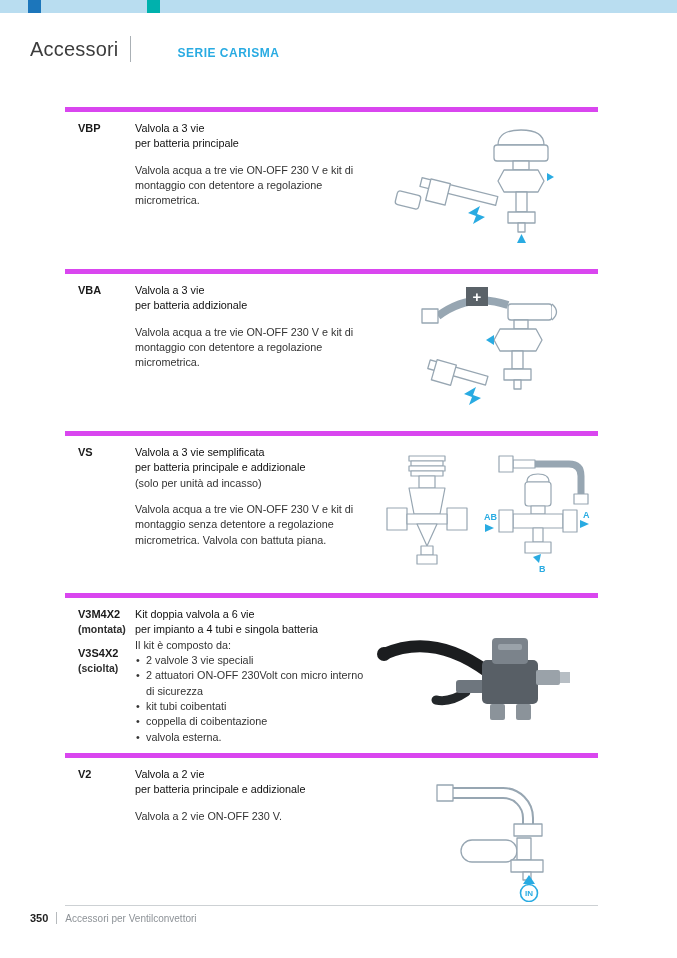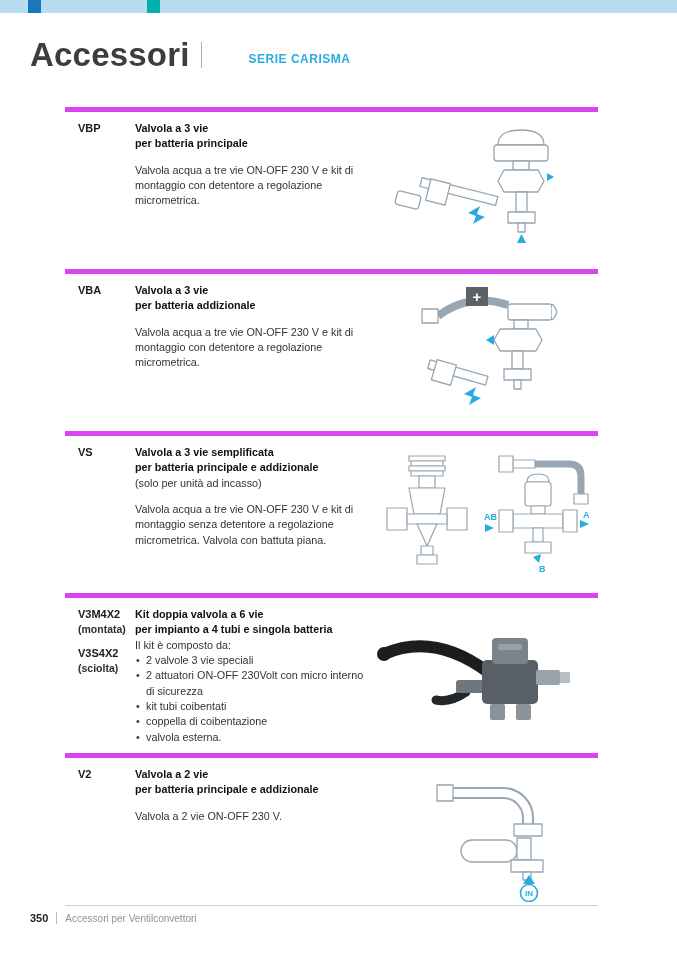--- a/index.html
+++ b/index.html
@@ -8,38 +8,38 @@
     background:#ffffff; font-family:"Liberation Sans", sans-serif;
     overflow:hidden; color:#2e2e2e;
   }
   
   .topbar { position:absolute; top:0; left:0; width:677px; height:13px; background:#b9ddf0; }
   .topbar .sq1 { position:absolute; left:28px; top:0; width:13px; height:13px; background:#1c76bb; }
   .topbar .sq2 { position:absolute; left:147px; top:0; width:13px; height:13px; background:#00b1ad; }
 
   
   .header { position:absolute; top:36px; left:30px; display:flex; align-items:center; }
-  .header .title { font-size:33px; font-weight:700; color:#3d3d3d; letter-spacing:0.2px;text-align:right; }
+  .header .title { font-size:20px; font-weight:400; color:#3d3d3d; letter-spacing:0.2px;text-align:right; }
   .header .divider { width:1px; height:26px; background:#aab0b5; margin:0 11px; }
   .header .series { font-size:12px; font-weight:bold; color:#29abe2; letter-spacing:0.5px; position:relative; top:4px;margin-left:36px; }
 
   
   .section { position:absolute; left:65px; width:533px; border-top:5px solid #d946ef; }
   #sec-vbp { top:107px; height:161px; }
   #sec-vba { top:269px; height:161px; }
   #sec-vs  { top:431px; height:161px; }
   #sec-kit { top:593px; height:159px; }
   #sec-v2  { top:753px; height:151px; }
 
   .code-col { position:absolute; left:13px; top:9px; font-size:11px; font-weight:bold; color:#1a1a1a; line-height:1.35; }
   .code-note { font-weight:bold; font-size:10.5px; color:#2e2e2e; }
   .code-gap { height:10px; }
 
   .text-col { position:absolute; left:70px; top:9px; width:237px; font-size:10.8px; line-height:1.42; color:#333; }
-  .sec-title { font-weight:bold; color:#101010; }
+  .sec-title { font-weight:normal; color:#101010; }
   .sec-note { color:#333; }
   .sec-body { margin-top:11px; }
   .kit-intro { }
   .bullets { margin:0; padding:0; list-style:none; }
   .bullets li { position:relative; padding-left:11px; }
   .bullets li::before { content:"\2022"; position:absolute; left:1px; color:#333; }
 
   .figure { position:absolute; }
   #fig-vbp { right:2px; top:5px; width:228px; height:130px; }
   #fig-vba { right:2px; top:8px; width:228px; height:130px; }

